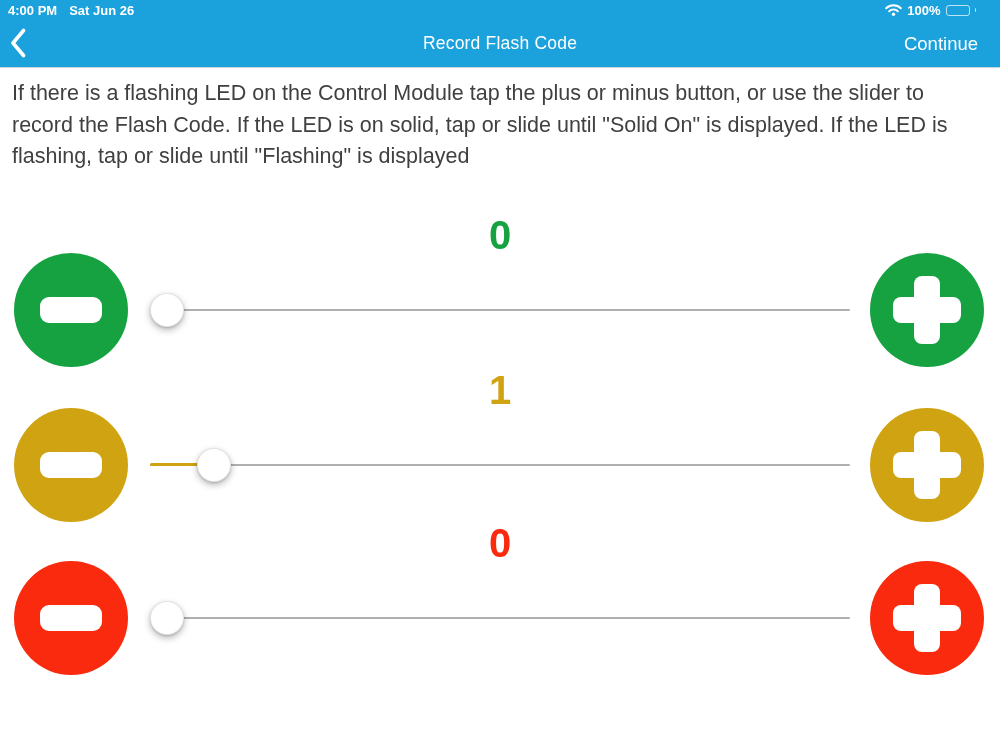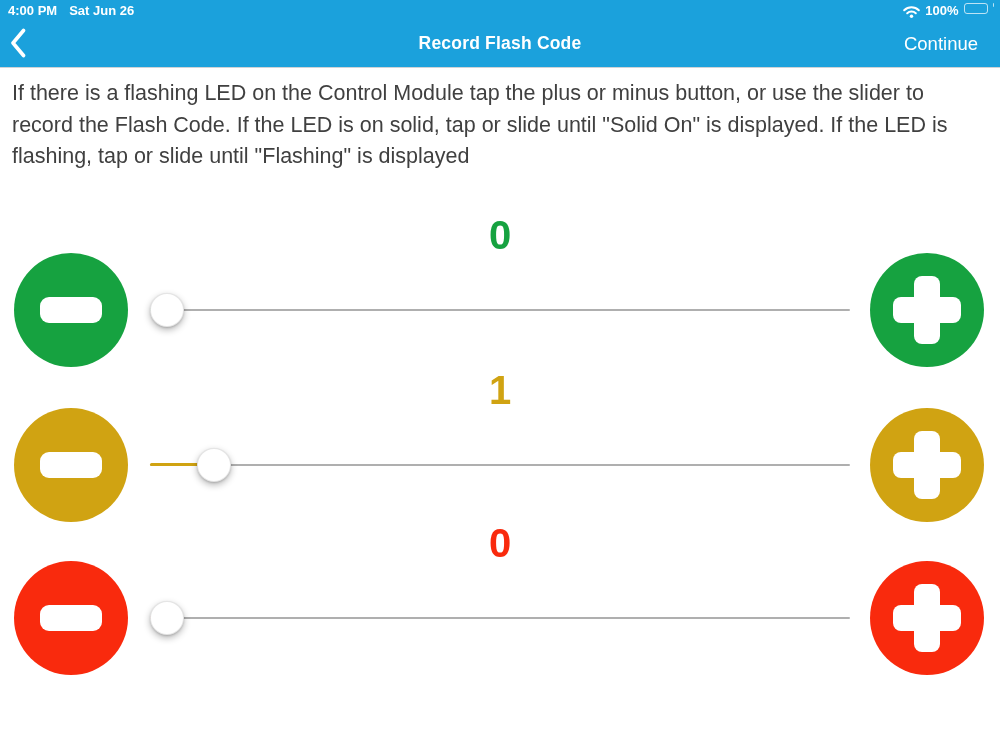--- a/index.html
+++ b/index.html
@@ -5,36 +5,36 @@
   * { margin:0; padding:0; box-sizing:border-box; }
   html,body { width:1000px; height:750px; overflow:hidden; background:#fff;
               font-family:"Liberation Sans", sans-serif; }
   .screen { position:relative; width:1000px; height:750px; background:#fff; }
 
   
   .statusbar { position:absolute; top:0; left:0; right:0; height:20px;
                background:var(--blue); color:#fff; font-size:13px; font-weight:600;
                display:flex; align-items:center; }
   .sb-left { display:flex; gap:12px; padding-left:8px; align-items:center; }
-  .sb-right { margin-left:auto; display:flex; gap:5px; padding-right:6px; }
+  .sb-right { margin-left:auto; display:flex; gap:5px; padding-right:24px; align-items:center; }
   .wifi { display:flex; align-items:flex-end; }
   .battery { width:24px; height:11px; border:1px solid rgba(255,255,255,.7);
              border-radius:3px; padding:1px; position:relative; }
   .battery-fill { width:100%; height:100%; background:#fff; border-radius:1.5px; }
   .battery-nub { width:1.5px; height:4px; background:rgba(255,255,255,.7);
                  border-radius:0 1px 1px 0; }
 
   
   .navbar { position:absolute; top:20px; left:0; right:0; height:48px;
             background:var(--blue); display:flex; align-items:center;
             border-bottom:1px solid #cfd3d6; }
   .nav-back { position:absolute; left:10px; top:7px; width:30px; height:34px;
               display:flex; align-items:center; cursor:pointer; background:none; border:none; }
   .nav-title { position:absolute; left:0; right:0; text-align:center; color:#fff;
-               font-size:17.5px; font-weight:700; letter-spacing:.2px; }
+               font-size:17.5px; font-weight:400; letter-spacing:.2px; }
   .nav-continue { position:absolute; right:22px; color:#fff; font-size:18.5px;
                   background:none; border:none; cursor:pointer;
                   font-family:"Liberation Sans", sans-serif; }
 
   
   .instructions { position:absolute; top:78px; left:12px; width:972px;
                   font-size:21.5px; line-height:31.5px; color:#404040; }
 
   
   .value { position:absolute; left:0; right:0; height:54px; line-height:54px;

